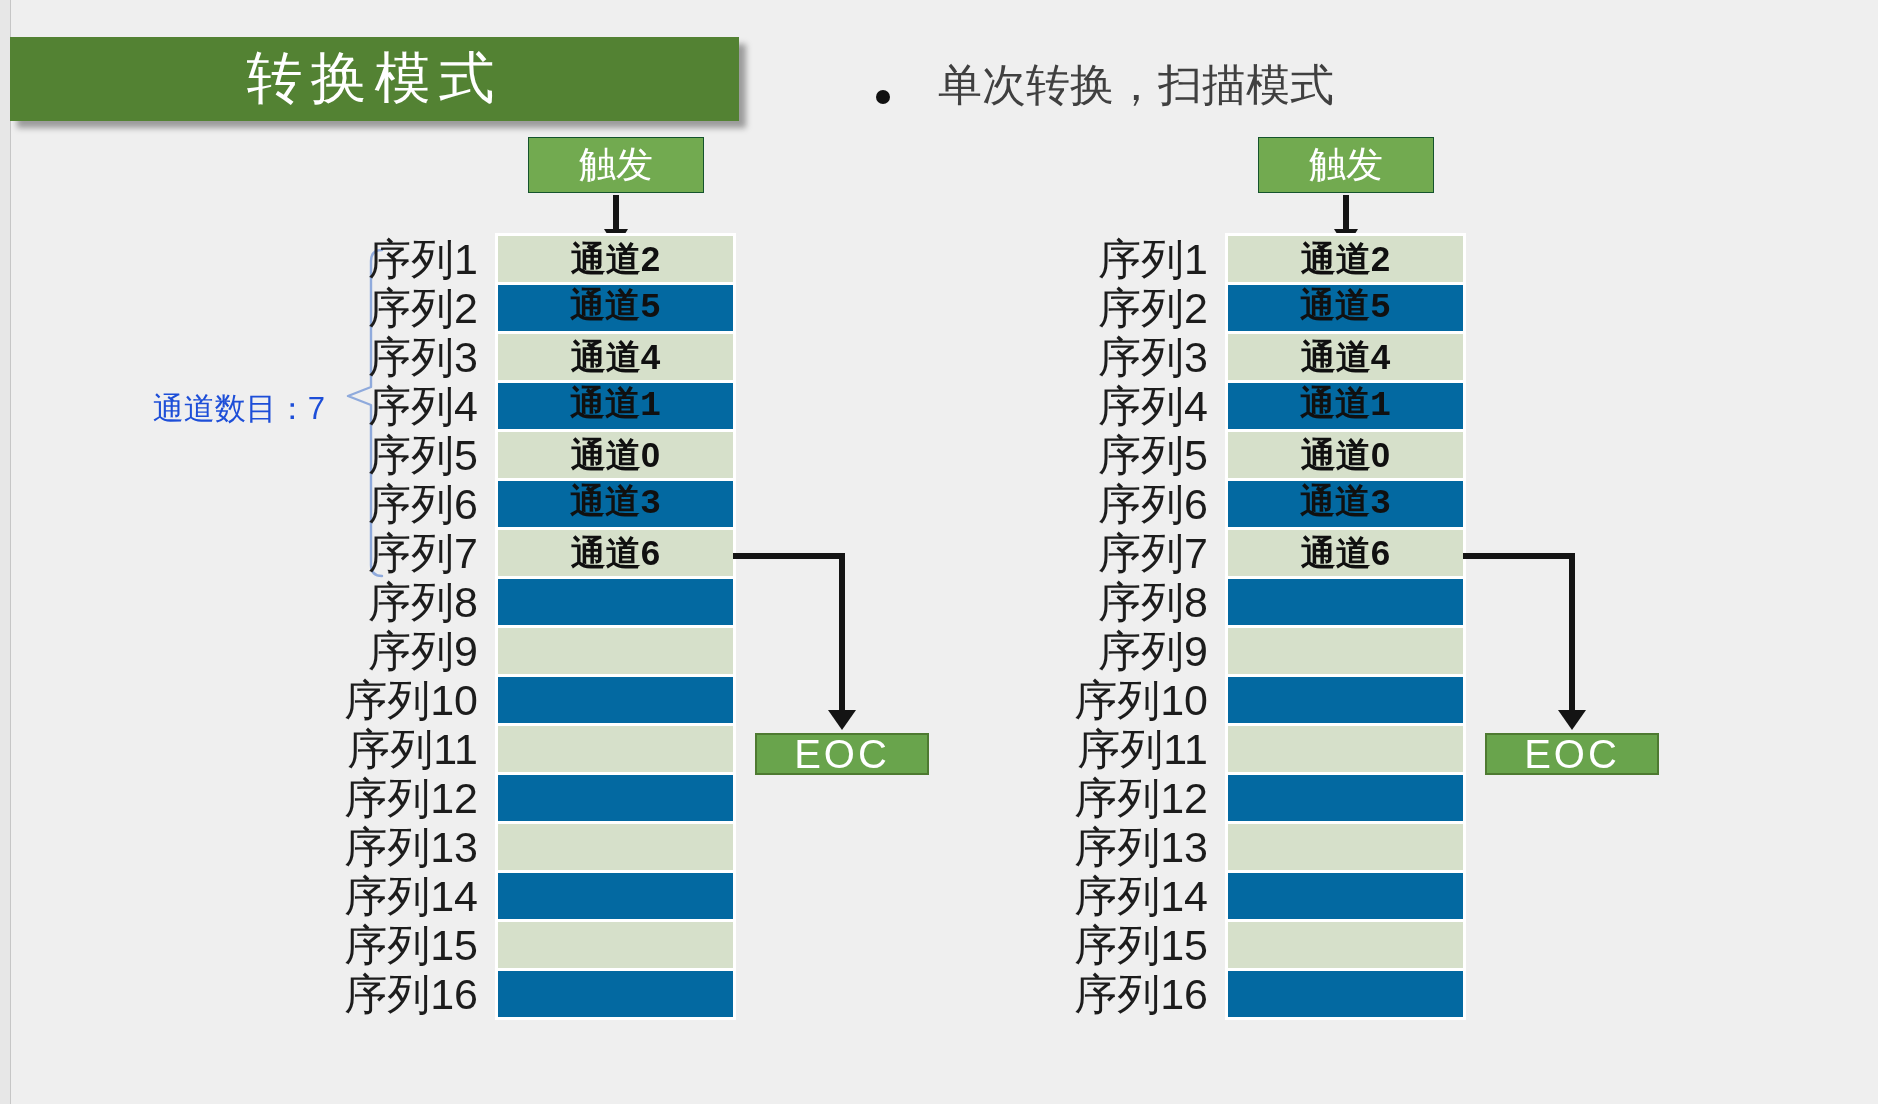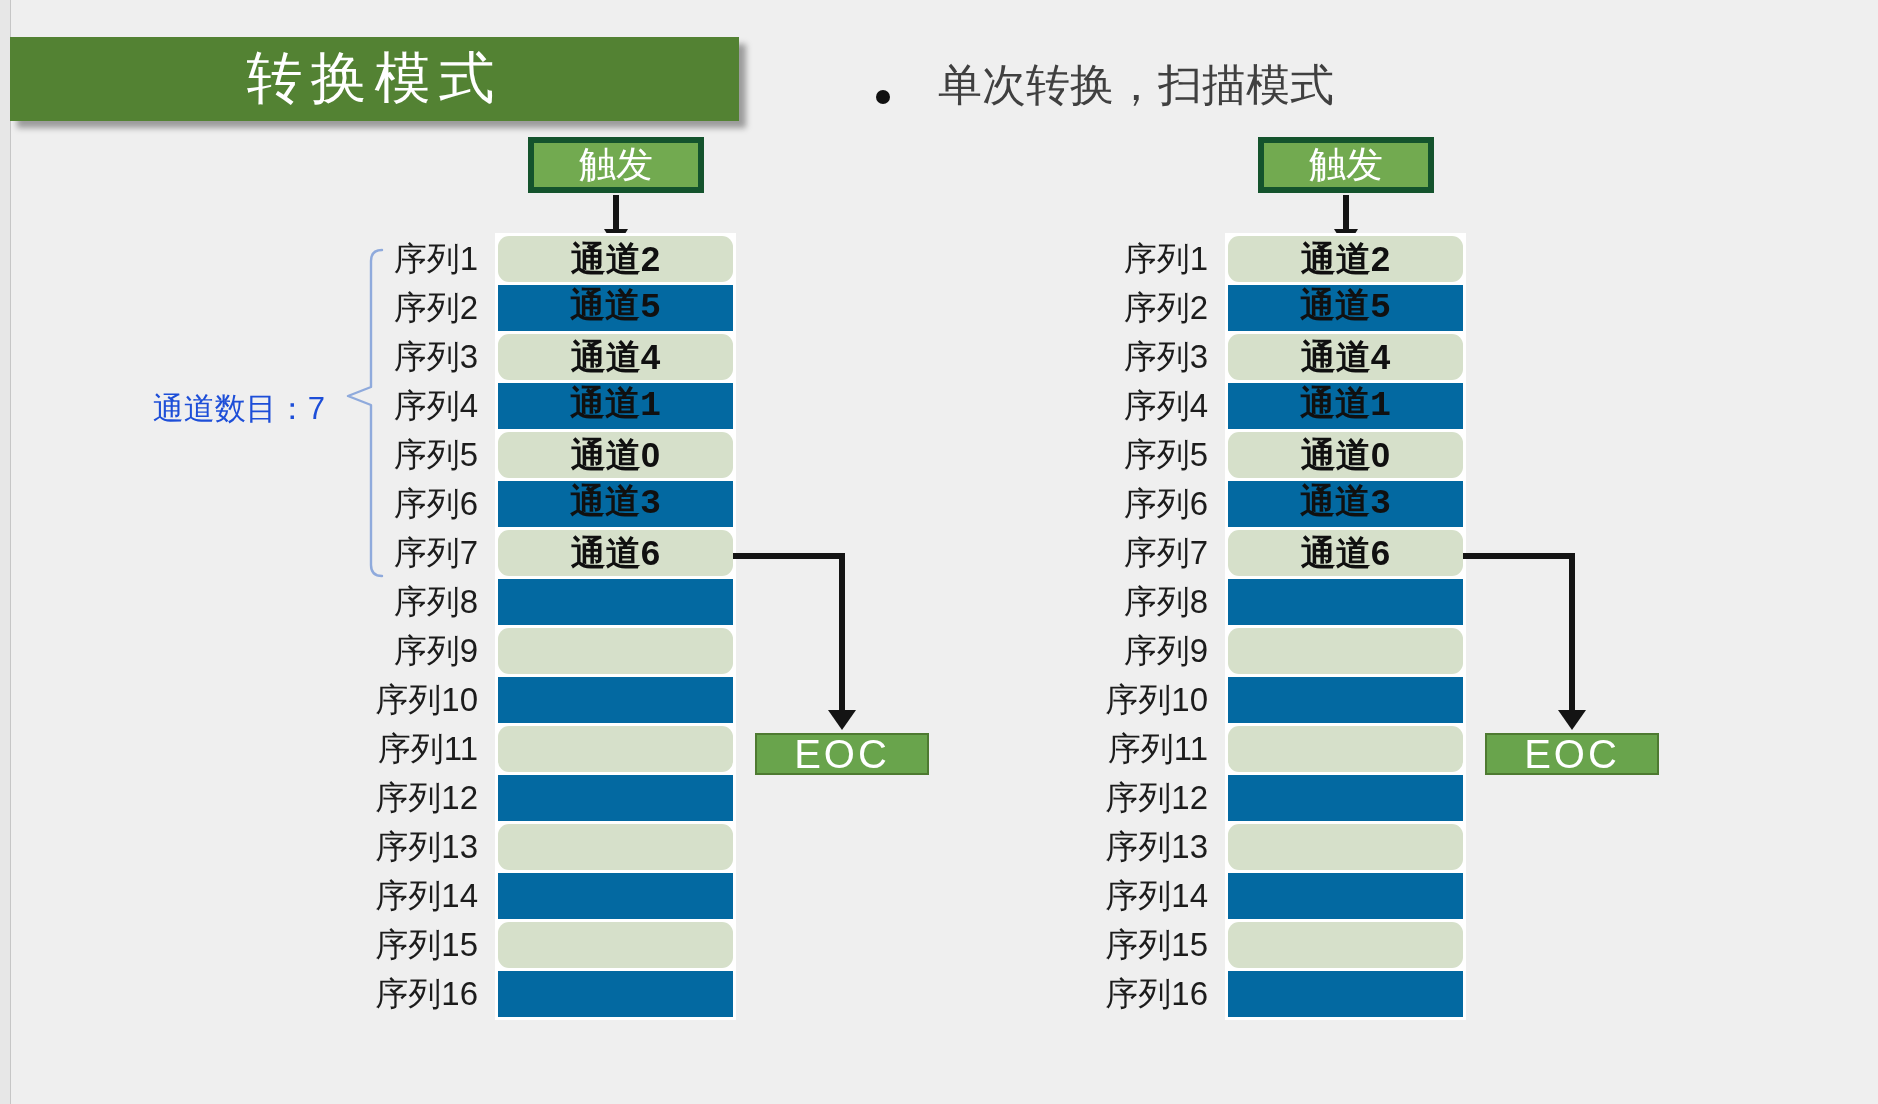--- a/index.html
+++ b/index.html
@@ -7,30 +7,30 @@
           font-family:"Liberation Sans", sans-serif;color:#141414;}
   .edge-strip{position:absolute;left:0;top:0;width:10px;height:1104px;background:#e7e7e7;border-right:1px solid #c6c6c6;}
   .title-banner{position:absolute;left:10px;top:37px;width:729px;height:84px;background:#538233;
                 box-shadow:7px 7px 6px rgba(0,0,0,0.35);color:#fff;font-size:56px;letter-spacing:8px;
                 display:flex;align-items:center;justify-content:center;text-align:center;}
   .bullet-item{position:absolute;left:876px;top:56px;display:flex;align-items:center;font-size:44px;color:#404040;}
   .bullet-dot{width:14px;height:14px;border-radius:50%;background:#111;margin-top:23px;margin-right:48px;flex:none;}
   .diagram{position:absolute;top:130px;width:680px;height:920px;}
   .diagram.left{left:278px;}
   .diagram.right{left:1008px;}
-  .trigger-box{position:absolute;left:250px;top:7px;width:176px;height:56px;background:#72aa50;border:6px solid #14532d;
+  .trigger-box{position:absolute;left:250px;top:7px;width:176px;height:56px;background:#72aa50;border:1px solid #14532d;
                box-sizing:border-box;color:#fff;font-size:37px;display:flex;align-items:center;justify-content:center;}
   .trig-arrow-stem{position:absolute;left:335px;top:65px;width:6px;height:34px;background:#141414;}
   .trig-arrow-head{position:absolute;left:326px;top:99px;width:0;height:0;
                    border-left:12px solid transparent;border-right:12px solid transparent;border-top:19px solid #141414;}
   .labels-col{position:absolute;left:0;top:103px;width:200px;display:flex;flex-direction:column;gap:3px;padding:3px 0;}
-  .labels-col .seq-label{height:46px;line-height:46px;text-align:right;font-size:33px;color:#1c1c1c;}
+  .labels-col .seq-label{height:46px;line-height:46px;text-align:right;font-size:43px;color:#1c1c1c;}
   .cells-col{position:absolute;left:217px;top:103px;width:235px;background:#fff;padding:3px;display:flex;flex-direction:column;gap:3px;}
   .cells-col .channel-cell{height:46px;line-height:46px;text-align:center;font-size:35px;font-weight:bold;color:#101010;}
-  .row-dark{background:#d6e0ca;border-radius:11px;}
+  .row-dark{background:#d6e0ca;}
   .row-light{background:#0369a1;font-family:Liberation Mono, monospace;}
   .elbow-h{position:absolute;left:455px;top:423px;width:112px;height:6px;background:#141414;}
   .elbow-v{position:absolute;left:561px;top:423px;width:6px;height:161px;background:#141414;}
   .elbow-head{position:absolute;left:550px;top:580px;width:0;height:0;
               border-left:14px solid transparent;border-right:14px solid transparent;border-top:20px solid #141414;}
   .eoc-box{position:absolute;left:477px;top:603px;width:174px;height:42px;background:#69a44c;border:2px solid #4e7a31;
            box-sizing:border-box;color:#fff;font-size:40px;letter-spacing:3px;display:flex;align-items:center;justify-content:center;}
   .brace{position:absolute;left:54px;top:117px;}
   .count-label{position:absolute;left:110px;top:388px;width:215px;text-align:right;font-size:31px;color:#1d4ed8;}
 </style>

